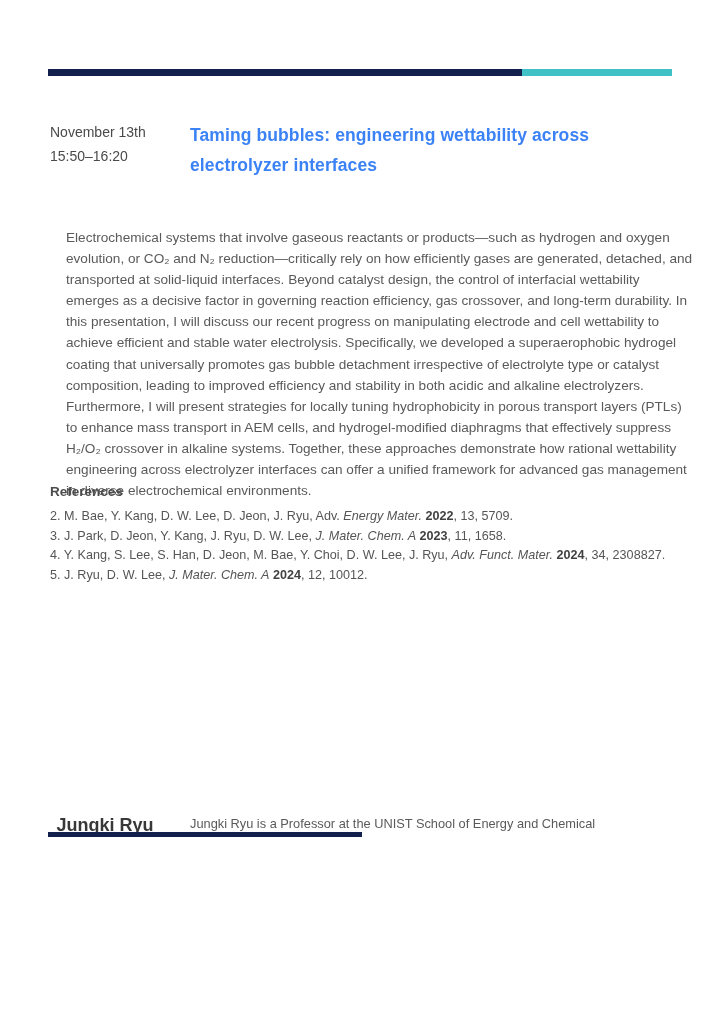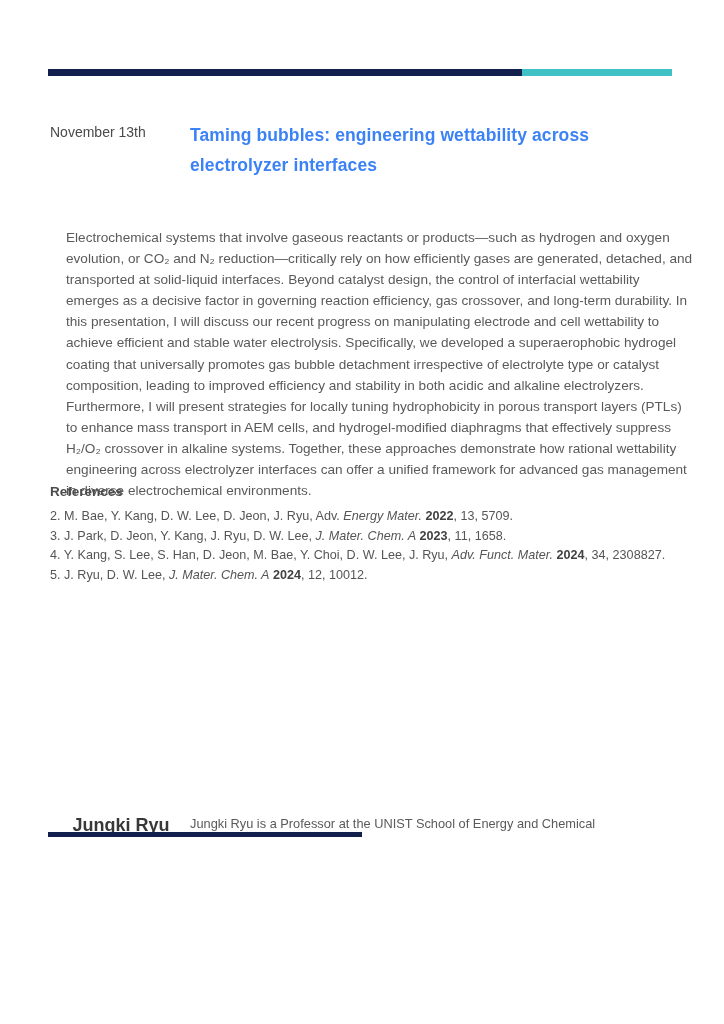--- a/index.html
+++ b/index.html
@@ -27,21 +27,21 @@
   
   .references { position:absolute; left:50px; top:484px; width:630px; }
   .ref-heading { font-size:13.5px; font-weight:bold; color:#4c4c4c; margin-bottom:8px; }
   .ref-line { font-size:12.6px; line-height:19.6px; color:#555555; }
   .ref-line .it { font-style:italic; }
   .ref-line .bd { font-weight:bold; color:#424242; }
   
   .speaker { position:absolute; left:48px; top:812px; width:630px; display:flex; }
   .speaker-left { width:142px; }
   .speaker-name {
-    width:106px; margin-left:20px; text-align:center;
+    width:106px; margin-left:4px; text-align:center;
     font-size:18px; font-weight:bold; color:#383838; line-height:26px;
   }
   .speaker-photo { display:block; width:104px; height:90px; margin:12px 0 0 2px; }
   .speaker-bio {
     width:452px; font-size:12.8px; line-height:19.4px; color:#5a5a5a; margin-top:2px;
   }
   
   .page-number { position:absolute; top:984px; right:76px; font-size:10px; color:#5a5a5a; }
   .bottom-bar { position:absolute; left:48px; bottom:0; width:314px; height:5px; background:#13204E; }
 </style>
@@ -51,20 +51,21 @@
 <div id="page">
 
   <div class="top-bar">
     <div class="navy"></div>
     <div class="teal"></div>
   </div>
 
   <div class="header">
     <div class="session-when">
       <div>November 13th</div>
+      <div>15:50–16:20</div>
     </div>
     <div class="session-title">Taming bubbles: engineering wettability across electrolyzer interfaces</div>
   </div>
 
   <div class="abstract">Electrochemical systems that involve gaseous reactants or products—such as hydrogen and oxygen evolution, or CO₂ and N₂ reduction—critically rely on how efficiently gases are generated, detached, and transported at solid-liquid interfaces. Beyond catalyst design, the control of interfacial wettability emerges as a decisive factor in governing reaction efficiency, gas crossover, and long-term durability. In this presentation, I will discuss our recent progress on manipulating electrode and cell wettability to achieve efficient and stable water electrolysis. Specifically, we developed a superaerophobic hydrogel coating that universally promotes gas bubble detachment irrespective of electrolyte type or catalyst composition, leading to improved efficiency and stability in both acidic and alkaline electrolyzers. Furthermore, I will present strategies for locally tuning hydrophobicity in porous transport layers (PTLs) to enhance mass transport in AEM cells, and hydrogel-modified diaphragms that effectively suppress H₂/O₂ crossover in alkaline systems. Together, these approaches demonstrate how rational wettability engineering across electrolyzer interfaces can offer a unified framework for advanced gas management in diverse electrochemical environments.</div>
 
   <div class="references">
     <div class="ref-heading">References</div>
     <div>
         <div class="ref-line"><span>2. M. Bae, Y. Kang, D. W. Lee, D. Jeon, J. Ryu, Adv. </span><span class="it">Energy Mater.</span><span> </span><span class="bd">2022</span><span>, 13, 5709.</span></div>

